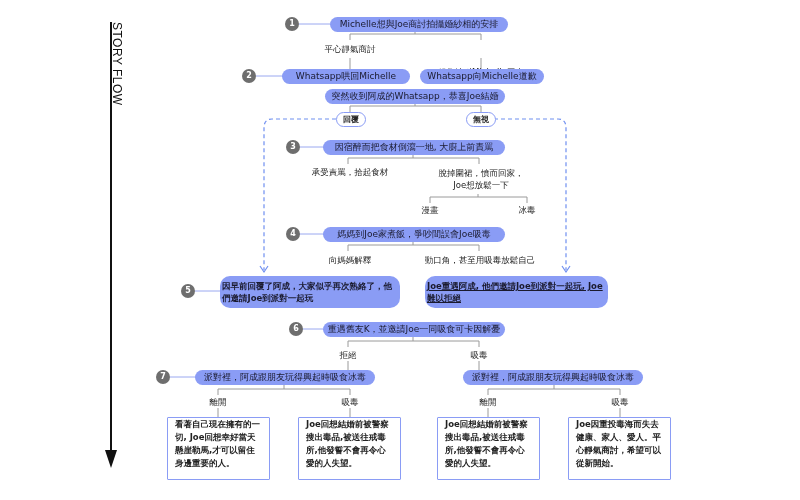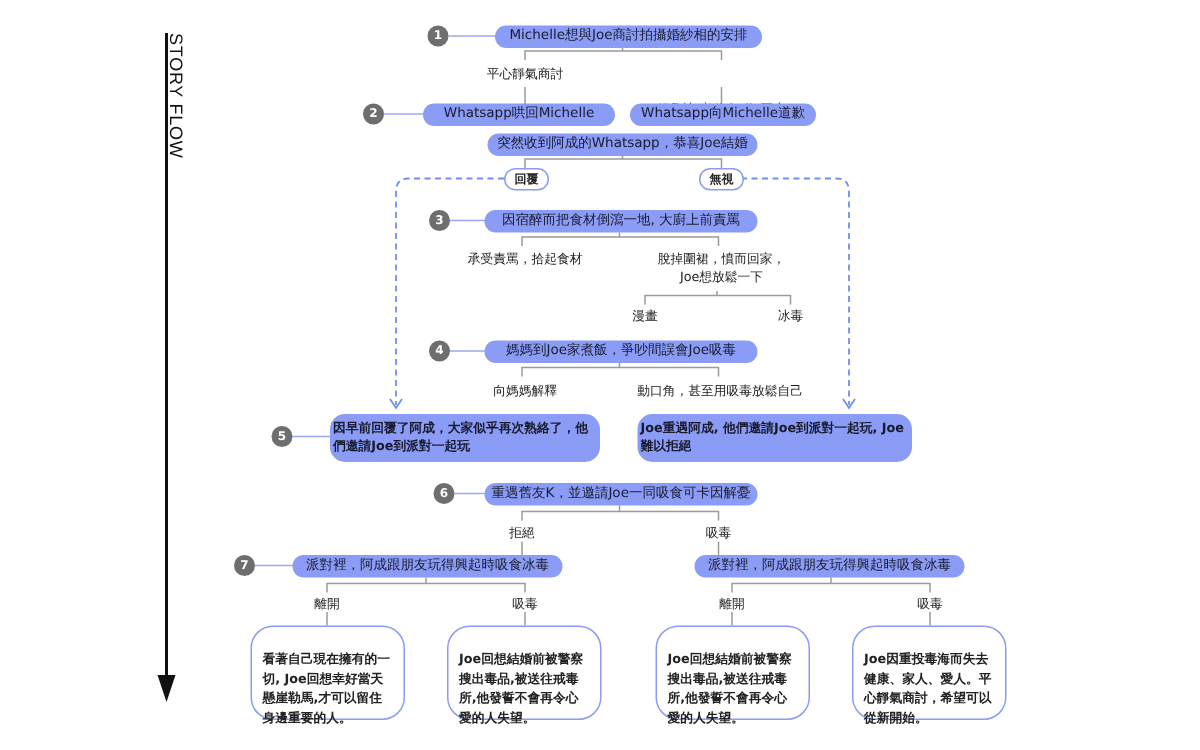--- a/index.html
+++ b/index.html
@@ -9,22 +9,22 @@
   .pill { position:absolute; background:#8a9cf5; border-radius:11px; height:15px;
           font-size:9px; font-weight:normal; color:#1a1a2e; text-align:center; line-height:15px;
           white-space:nowrap; box-sizing:border-box; }
   .num { position:absolute; width:14px; height:14px; border-radius:50%; background:#6e6e6e;
          color:#fff; font-size:8px; font-weight:bold; text-align:center; line-height:14px; }
   .lbl { position:absolute; font-size:8.5px; color:#222; white-space:nowrap; text-align:center; }
   .oval { position:absolute; background:#fff; border:1.5px solid #8a9cf5; border-radius:9px;
           font-size:8px; text-align:center; line-height:13px; height:13px; box-sizing:content-box; font-weight:bold; }
   .bigpill { position:absolute; background:#8a9cf5; border-radius:10px; font-size:8.5px;
              font-weight:bold; color:#1a1a2e; padding:4px 2px; box-sizing:border-box; line-height:12px; }
-  .card { position:absolute; background:#fff; border:1.5px solid #8a9cf5; border-radius:15px;
-          font-size:8.5px; font-weight:bold; line-height:13px; padding:16px 7px; box-sizing:border-box; color:#222; }
+  .card { position:absolute; background:#fff; border:1.5px solid #8a9cf5; border-radius:1px;
+          font-size:8.5px; font-weight:bold; line-height:13px; padding:0 7px; box-sizing:border-box; color:#222; }
   .flow-label { position:absolute; left:110px; top:22px; transform-origin:left top; transform:rotate(90deg) translateX(0) translateY(-14px);
                 font-size:12px; letter-spacing:0.5px; white-space:nowrap; color:#111; font-family:"Liberation Sans", sans-serif; }
 </style>
 </head>
 <body>
 
 <svg class="lines" viewBox="0 0 800 500">
 
   <line x1="111" y1="22" x2="111" y2="458" stroke="#111" stroke-width="2"></line>
   <polygon points="105,450 117,450 111,468" fill="#111"></polygon>
@@ -93,21 +93,21 @@
 <div class="lbl" style="left:415px;top:205px;width:30px;">漫畫</div>
 <div class="lbl" style="left:512px;top:205px;width:30px;">冰毒</div>
 
 <div class="num" style="left:286px;top:227px;">4</div>
 <div class="pill" style="left:323px;top:227px;width:182px;">媽媽到Joe家煮飯，爭吵間誤會Joe吸毒</div>
 <div class="lbl" style="left:305px;top:255px;width:90px;">向媽媽解釋</div>
 <div class="lbl" style="left:415px;top:255px;width:130px;">動口角，甚至用吸毒放鬆自己</div>
 
 <div class="num" style="left:181px;top:284px;">5</div>
 <div class="bigpill" style="left:220px;top:276px;width:180px;height:32px;">因早前回覆了阿成，大家似乎再次熟絡了，他們邀請Joe到派對一起玩</div>
-<div class="bigpill" style="left:425px;top:276px;width:183px;height:32px;">Joe重遇阿成, 他們邀請Joe到派對一起玩, Joe難以拒絕</div>
+<div class="bigpill" style="left:425px;top:276px;width:183px;height:32px;text-decoration:underline;">Joe重遇阿成, 他們邀請Joe到派對一起玩, Joe難以拒絕</div>
 
 <div class="num" style="left:289px;top:322px;">6</div>
 <div class="pill" style="left:323px;top:322px;width:182px;">重遇舊友K，並邀請Joe一同吸食可卡因解憂</div>
 <div class="lbl" style="left:333px;top:350px;width:30px;">拒絕</div>
 <div class="lbl" style="left:464px;top:350px;width:30px;">吸毒</div>
 
 <div class="num" style="left:156px;top:370px;">7</div>
 <div class="pill" style="left:195px;top:370px;width:180px;">派對裡，阿成跟朋友玩得興起時吸食冰毒</div>
 <div class="pill" style="left:463px;top:370px;width:180px;">派對裡，阿成跟朋友玩得興起時吸食冰毒</div>
 <div class="lbl" style="left:203px;top:397px;width:30px;">離開</div>

